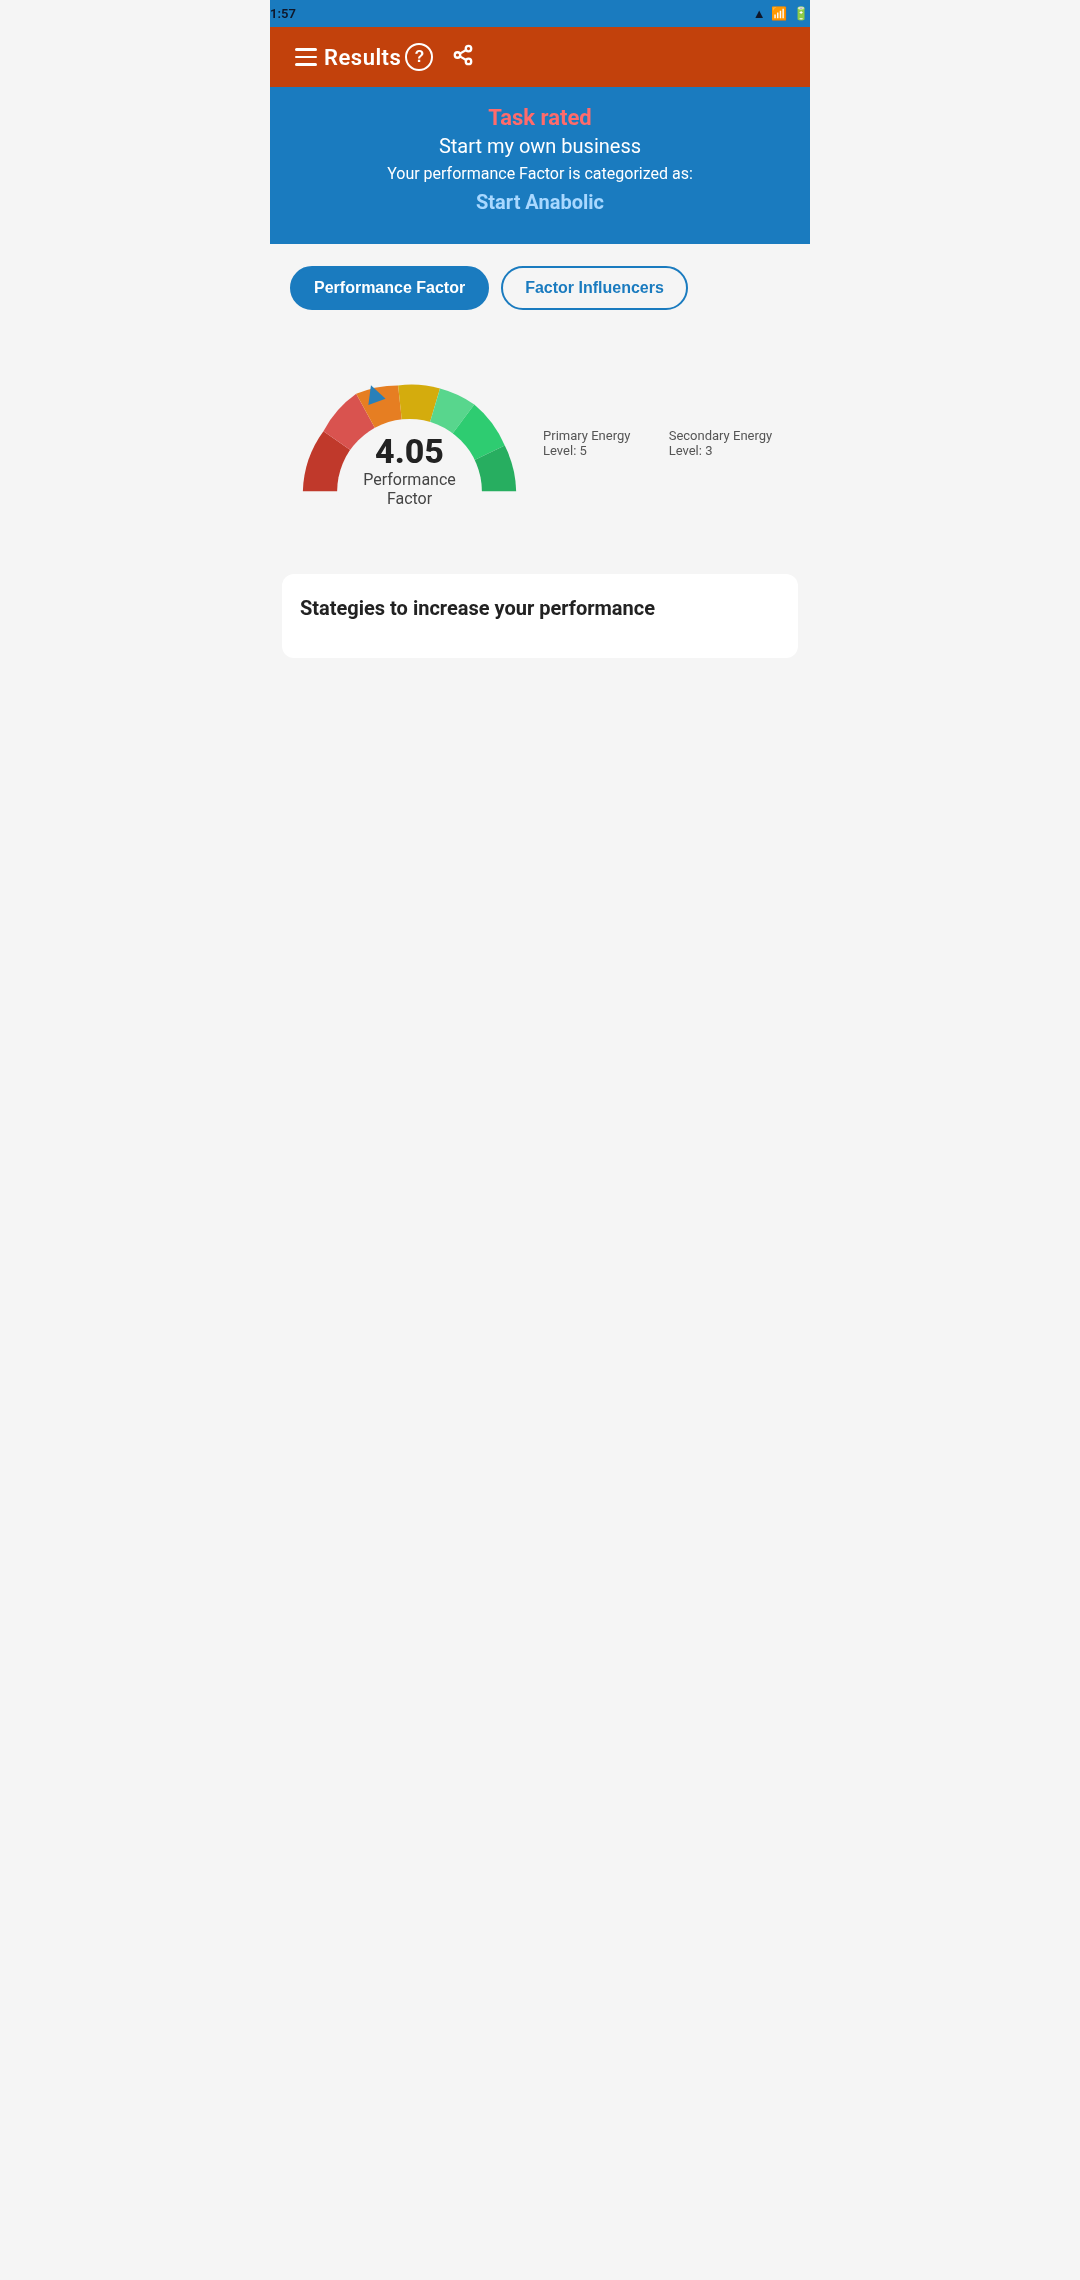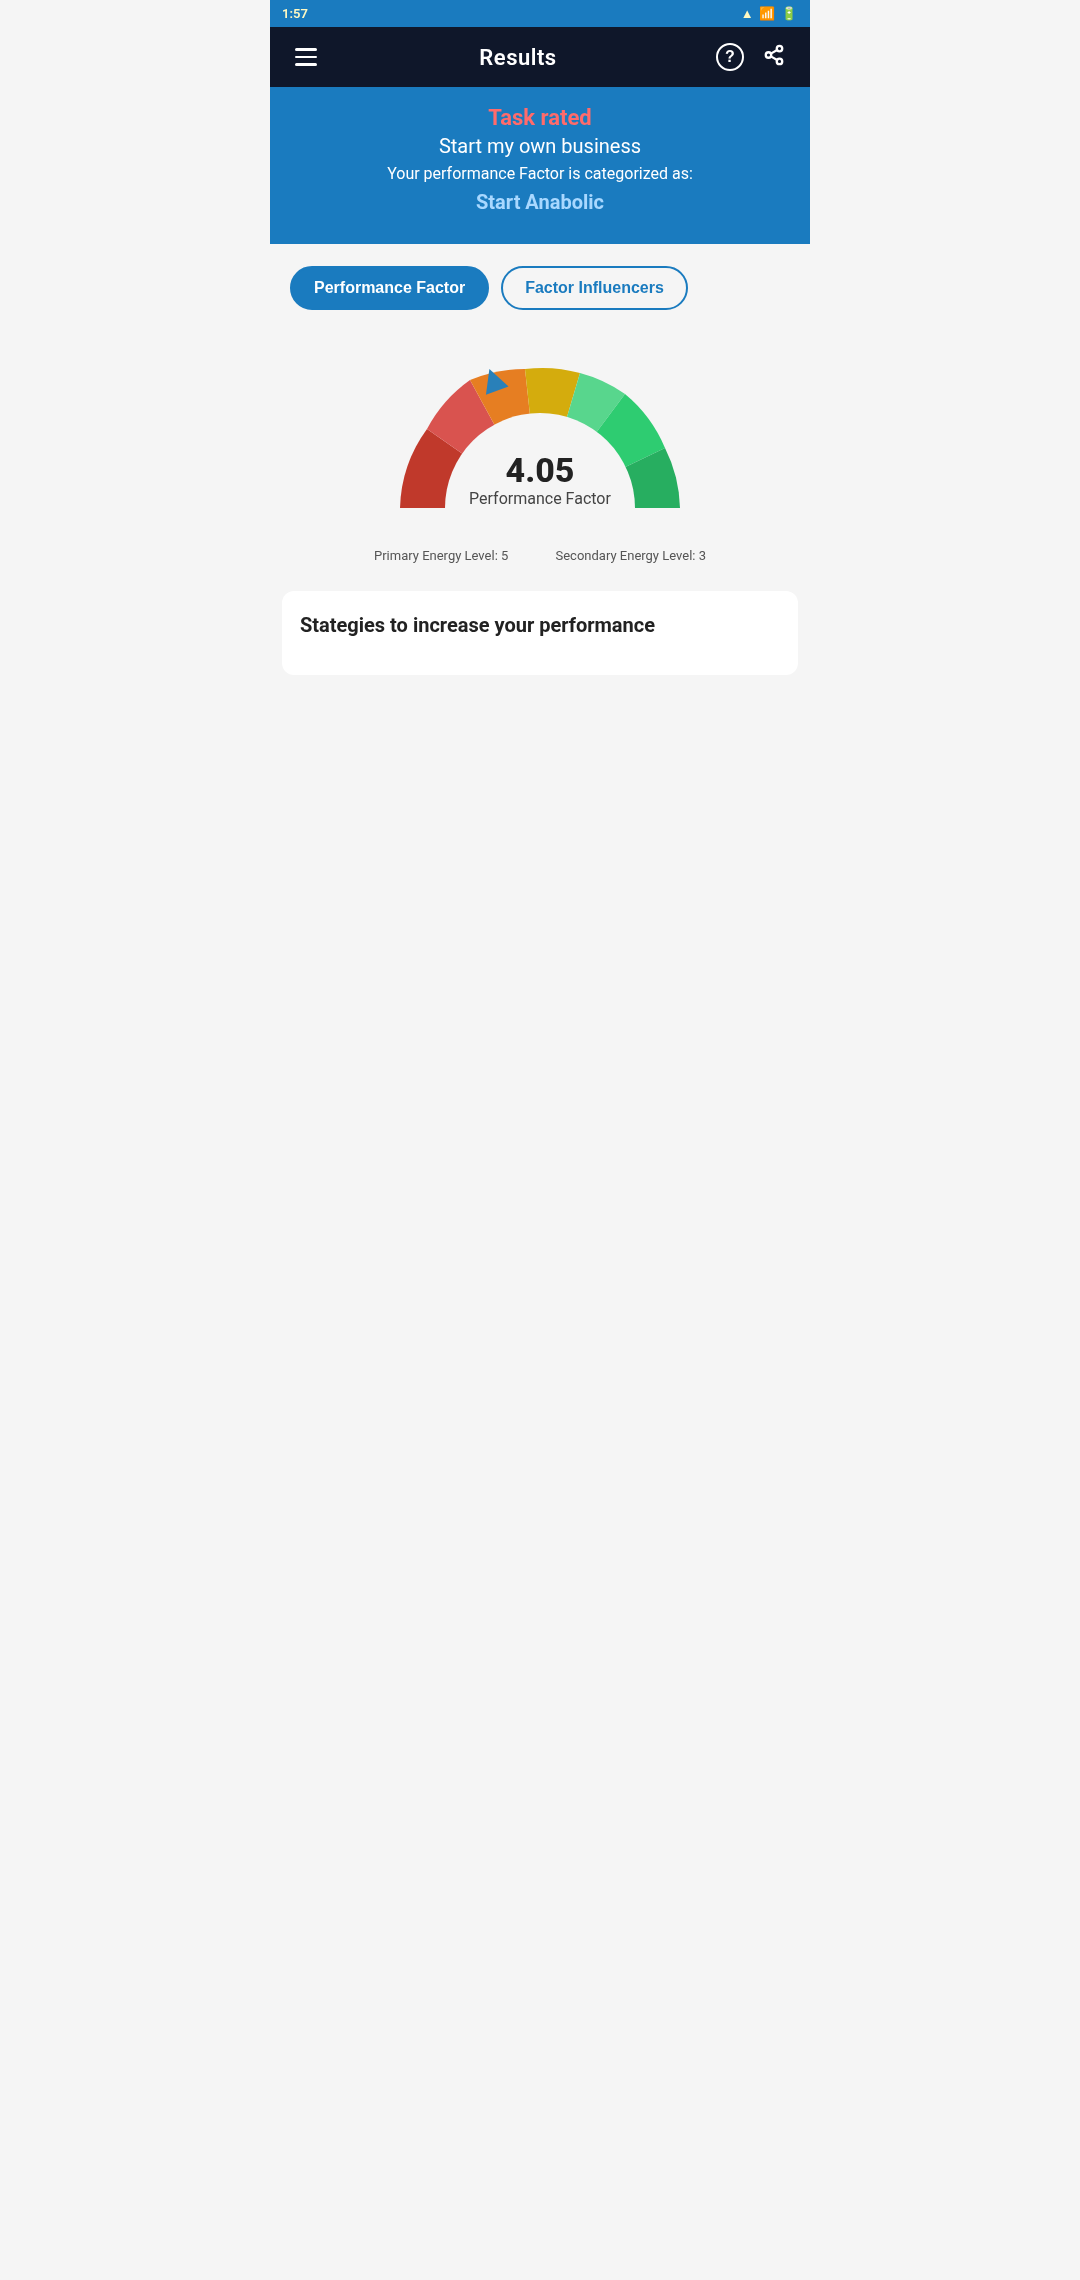--- a/index.html
+++ b/index.html
@@ -10,40 +10,40 @@
       background: #f5f5f5;
       width: 100%;
       max-width: 540px;
       margin: 0 auto;
       min-height: 100vh;
     }
 
     
     .status-bar {
       background: #1a7bbf;
-      color: #fef9c3;
+      color: #0f172a;
       display: flex;
       justify-content: space-between;
       align-items: center;
-      padding: 6px 12px;
+      padding: 6px 0;
       font-size: 13px;
       font-weight: 600;
     }
     .status-bar-right {
       display: flex;
       gap: 6px;
       align-items: center;
     }
 
     
     .top-nav {
-      background: #0f172a;
-      display: flex;
-      align-items: center;
-      justify-content: space-between;
+      background: #c2410c;
+      display: flex;
+      align-items: center;
+      justify-content: flex-start;
       padding: 12px 18px;
     }
     .nav-icon-btn {
       background: none;
       border: none;
       cursor: pointer;
       color: white;
       display: flex;
       align-items: center;
       justify-content: center;
@@ -114,21 +114,21 @@
     .tab-btn.inactive {
       background: transparent;
       color: #1a7bbf;
     }
 
     
     .gauge-section {
       background: #f5f5f5;
       padding: 20px 10px 10px;
       display: flex;
-      flex-direction: column;
+      flex-direction: row;
       align-items: center;
     }
 
     .gauge-wrapper {
       position: relative;
       width: 340px;
       height: 200px;
       margin-bottom: 8px;
     }
 

